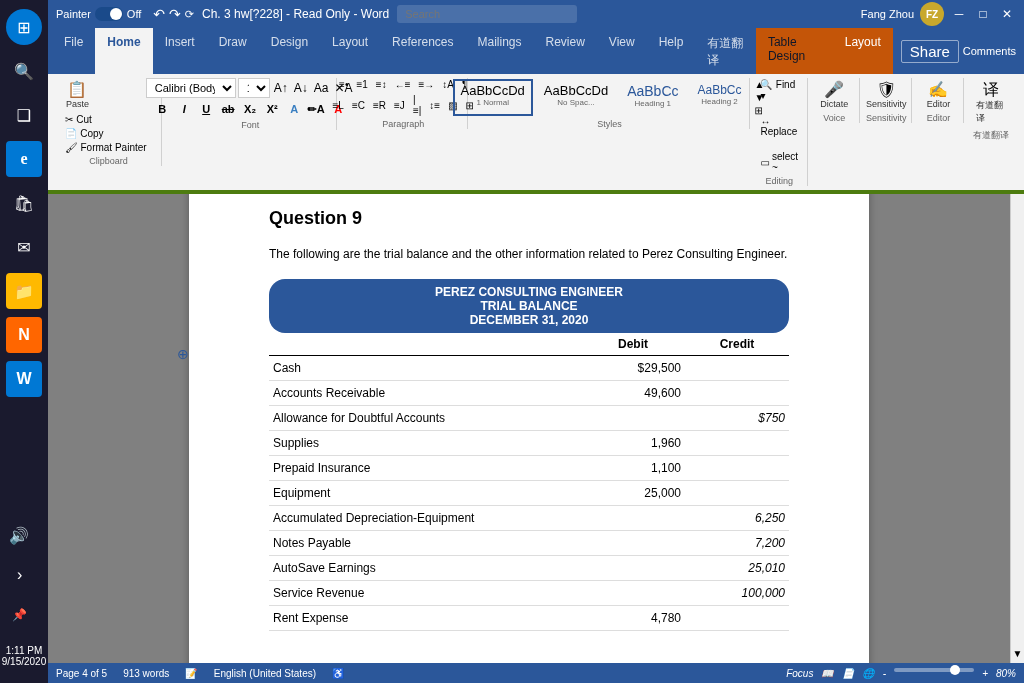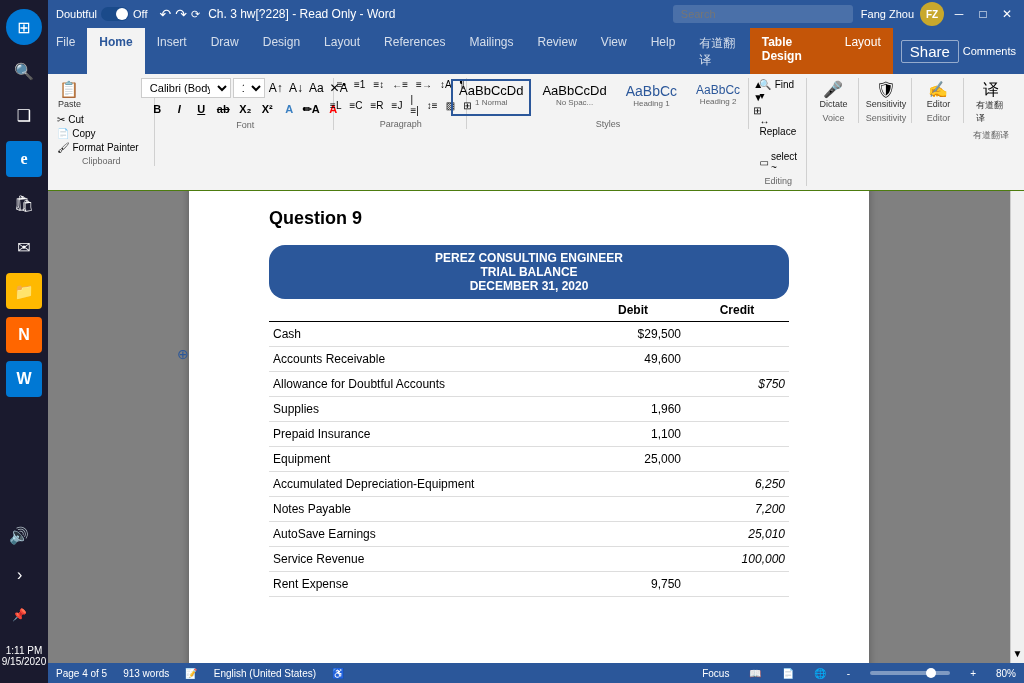--- a/index.html
+++ b/index.html
@@ -32,32 +32,32 @@
     .title-bar-left { display: flex; align-items: center; padding: 0 8px; gap: 4px; }
     .autosave { display: flex; align-items: center; gap: 4px; color: white; font-size: 11px; }
     .toggle-switch {
       width: 28px; height: 14px; background: #1a4a8a; border-radius: 7px;
       position: relative; display: inline-block;
     }
     .toggle-knob {
       width: 12px; height: 12px; background: white; border-radius: 50%;
       position: absolute; top: 1px; right: 1px;
     }
-    .title-bar-center { flex: 1; display: flex; align-items: center; justify-content: space-between; gap: 8px; }
+    .title-bar-center { flex: 1; display: flex; align-items: center; justify-content: flex-start; gap: 8px; }
     .search-box {
       background: rgba(255,255,255,0.15); border: none; color: white;
       padding: 3px 20px 3px 8px; border-radius: 3px; font-size: 11px; width: 180px;
     }
     .title-bar-right { display: flex; align-items: center; padding: 0 8px; gap: 6px; color: white; font-size: 11px; }
     .win-btn { width: 18px; height: 14px; display: flex; align-items: center; justify-content: center; font-size: 12px; cursor: pointer; }
 
     
     .ribbon {
-      position: fixed; left: 40px; top: 28px; right: 0; background: #f3f3f3;
-      border-bottom: 1px solid #4d7c0f; z-index: 98;
+      position: fixed; left: 48px; top: 28px; right: 0; background: #f3f3f3;
+      border-bottom: 4px solid #4d7c0f; z-index: 98;
     }
     .ribbon-tabs {
       display: flex; background: #2b579a; padding-left: 4px;
     }
     .ribbon-tab {
       padding: 5px 12px; font-size: 12px; color: rgba(255,255,255,0.8);
       cursor: pointer; border-top: 2px solid transparent;
     }
     .ribbon-tab.active { background: #f3f3f3; color: #2b579a; font-weight: 600; }
     .ribbon-content {
@@ -155,21 +155,21 @@
     .label-col { width: 60%; }
     .debit-col { width: 20%; }
     .credit-col { width: 20%; }
 
     
     .status-bar {
       position: fixed; left: 48px; bottom: 0; right: 0; height: 20px;
       background: #2b579a; display: flex; align-items: center;
       padding: 0 8px; gap: 16px; font-size: 10px; color: white; z-index: 99;
     }
-    .status-right { margin-left: auto; display: flex; align-items: center; gap: 20px; }
+    .status-right { margin-left: auto; display: flex; align-items: flex-start; gap: 8px; font-style: italic; }
     .zoom-slider {
       width: 80px; height: 4px; background: rgba(255,255,255,0.4);
       border-radius: 2px; position: relative;
     }
     .zoom-thumb {
       width: 10px; height: 10px; background: white; border-radius: 50%;
       position: absolute; top: -3px; left: 70%;
     }
   </style>
 </head>
@@ -192,21 +192,21 @@
     <div class="time-display">
       <div>1:11 PM</div>
       <div>9/15/2020</div>
     </div>
   </div>
 </div>
 
 <div class="title-bar">
   <div class="title-bar-left">
     <div class="autosave">
-      <span>Doubtful</span>
+      <span>Painter</span>
       <div class="toggle-switch">
         <div class="toggle-knob"></div>
       </div>
       <span>Off</span>
     </div>
     <span style="color:white;font-size:14px;margin-left:8px;">↶</span>
     <span style="color:white;font-size:14px;">↷</span>
     <span style="color:white;font-size:11px;">⟳</span>
   </div>
   <div class="title-bar-center">
@@ -230,21 +230,21 @@
     <div class="ribbon-tab">Insert</div>
     <div class="ribbon-tab">Draw</div>
     <div class="ribbon-tab">Design</div>
     <div class="ribbon-tab">Layout</div>
     <div class="ribbon-tab">References</div>
     <div class="ribbon-tab">Mailings</div>
     <div class="ribbon-tab">Review</div>
     <div class="ribbon-tab">View</div>
     <div class="ribbon-tab">Help</div>
     <div class="ribbon-tab">有道翻译</div>
-    <div class="ribbon-tab" style="background:#c45508;color:#ffffff;font-weight:bold;">Table Design</div>
+    <div class="ribbon-tab" style="background:#c45508;color:#0f172a;">Table Design</div>
     <div class="ribbon-tab" style="background:#c45508;color:white;">Layout</div>
     <div style="margin-left:auto;display:flex;align-items:center;gap:4px;padding:0 8px;">
       <span style="color:white;font-size:15px;border:1px solid rgba(255,255,255,0.5);padding:2px 8px;cursor:pointer;border-radius:2px;">Share</span>
       <span style="color:white;font-size:11px;cursor:pointer;">Comments</span>
     </div>
   </div>
 
   <div class="ribbon-content">
 
     <div class="ribbon-group">
@@ -387,20 +387,21 @@
   <div class="scroll-thumb"></div>
   <div style="position:absolute;bottom:4px;width:100%;text-align:center;font-size:10px;cursor:pointer;">▼</div>
 </div>
 
 <div class="doc-area">
   <div class="page">
 
     <div style="position:absolute;left:-12px;top:198px;color:#2b579a;font-size:14px;cursor:move;">⊕</div>
 
     <h2 class="question-title">Question 9</h2>
+    <p class="question-text">The following are the trial balance and the other information related to Perez Consulting Engineer.</p>
 
     <table class="trial-balance-table">
       <thead>
         <tr class="table-header-row">
           <td colspan="3">
             <div>PEREZ CONSULTING ENGINEER</div>
             <div>TRIAL BALANCE</div>
             <div>DECEMBER 31, 2020</div>
           </td>
         </tr>
@@ -456,21 +457,21 @@
       <td class="debit-col"></td>
       <td class="credit-col">25,010</td>
     </tr>
           <tr class="data-row">
       <td class="label-col">Service Revenue</td>
       <td class="debit-col"></td>
       <td class="credit-col">100,000</td>
     </tr>
           <tr class="data-row">
       <td class="label-col">Rent Expense</td>
-      <td class="debit-col">9,750</td>
+      <td class="debit-col">4,780</td>
       <td class="credit-col"></td>
     </tr>
         </tbody>
     </table>
   </div>
 </div>
 
 <div class="status-bar">
   <span>Page 4 of 5</span>
   <span>913 words</span>

